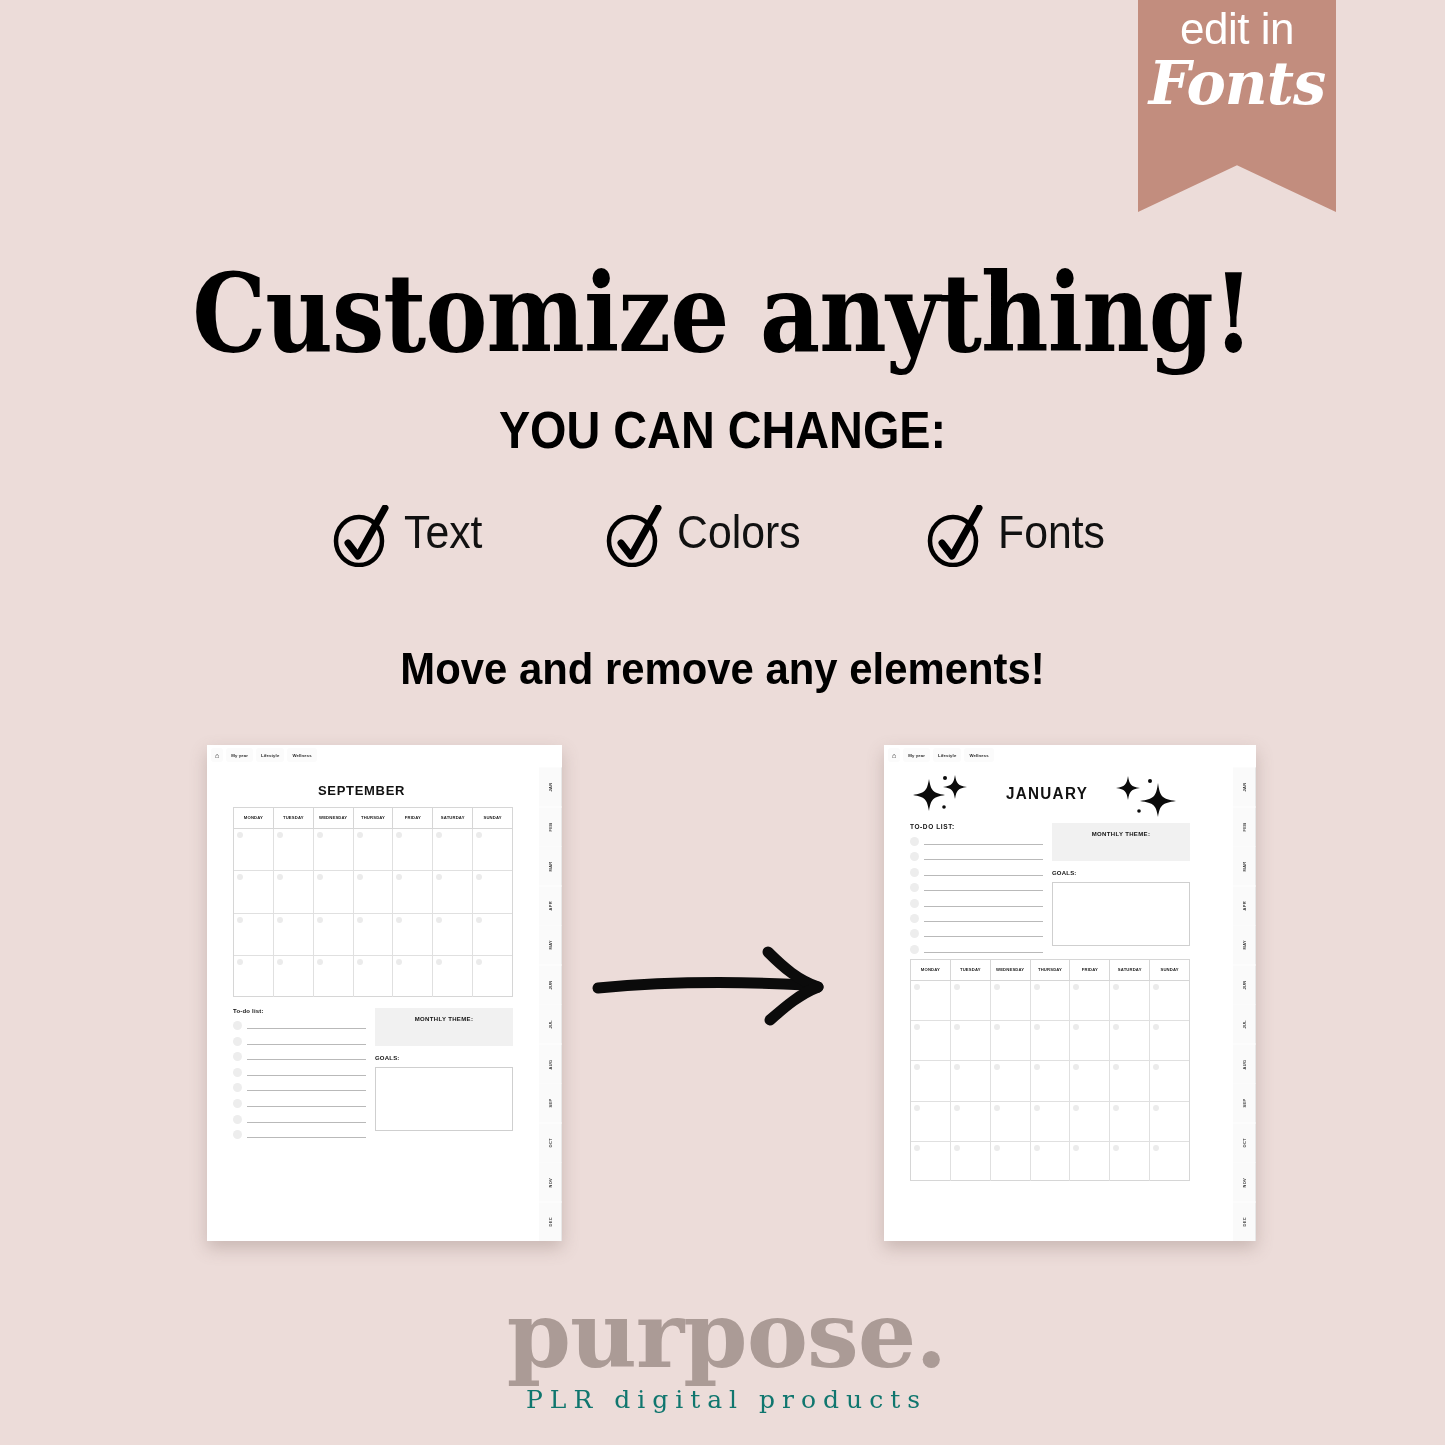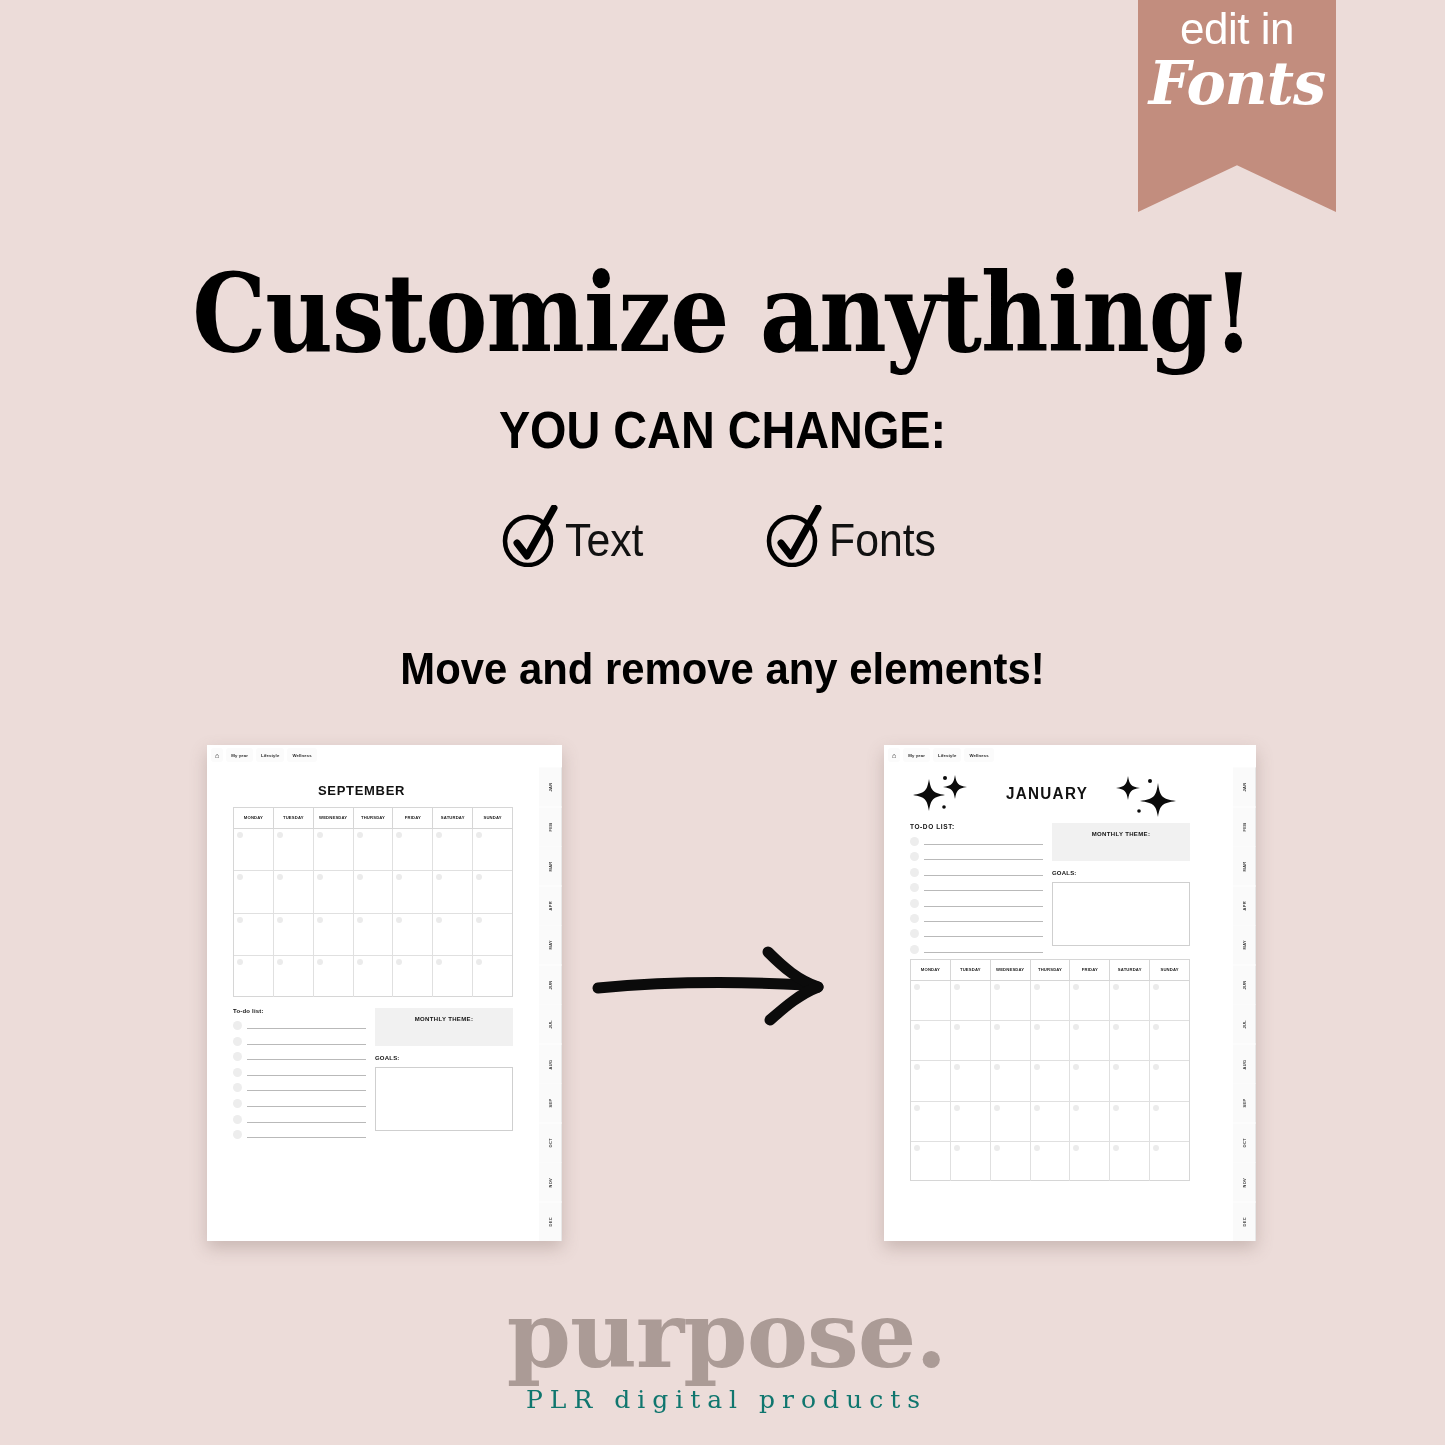--- a/index.html
+++ b/index.html
@@ -48,21 +48,21 @@
     font-family:"Liberation Sans",sans-serif;font-weight:700;
     font-size:45px;color:#000;
     transform:scaleX(0.93);transform-origin:center;
   }
 
   
   .checkrow{
     position:absolute;top:505px;left:0;width:1445px;
     display:flex;justify-content:center;align-items:center;gap:116px;
   }
-  .checkitem{display:flex;align-items:flex-end;gap:6px;}
+  .checkitem{display:flex;align-items:flex-start;gap:14px;}
   .checkitem .label{
     font-family:"Liberation Sans",sans-serif;font-weight:400;
     font-size:46px;color:#111;letter-spacing:0px;
     transform:scaleX(0.93);transform-origin:left center;
   }
   .checkmark{width:58px;height:62px;display:block;}
 
   
   .arrow{position:absolute;left:592px;top:940px;width:240px;height:90px;}
 
@@ -208,20 +208,29 @@
       </span>
       <span class="label">Text</span>
     </div>
     <div class="checkitem">
       <span>
         <svg class="checkmark" viewBox="0 0 58 62" aria-hidden="true">
           <ellipse cx="27" cy="36" rx="23" ry="24" fill="none" stroke="#000" stroke-width="4.5"></ellipse>
           <path d="M16 38 L26 51 L53 3" fill="none" stroke="#000" stroke-width="7" stroke-linecap="round" stroke-linejoin="round"></path>
         </svg>
       </span>
+      <span class="label">Colors</span>
+    </div>
+    <div class="checkitem">
+      <span>
+        <svg class="checkmark" viewBox="0 0 58 62" aria-hidden="true">
+          <ellipse cx="27" cy="36" rx="23" ry="24" fill="none" stroke="#000" stroke-width="4.5"></ellipse>
+          <path d="M16 38 L26 51 L53 3" fill="none" stroke="#000" stroke-width="7" stroke-linecap="round" stroke-linejoin="round"></path>
+        </svg>
+      </span>
       <span class="label">Fonts</span>
     </div>
   </div>
 
   <div class="moveline">Move and remove any elements!</div>
 
   <svg class="arrow" viewBox="0 0 240 90">
     <path d="M6 48 C70 42, 140 41, 214 45" fill="none" stroke="#0b0b0b" stroke-width="11" stroke-linecap="round"></path>
     <path d="M176 12 C192 28, 206 40, 226 47" fill="none" stroke="#0b0b0b" stroke-width="11" stroke-linecap="round"></path>
     <path d="M178 80 C194 66, 208 54, 226 47" fill="none" stroke="#0b0b0b" stroke-width="11" stroke-linecap="round"></path>

